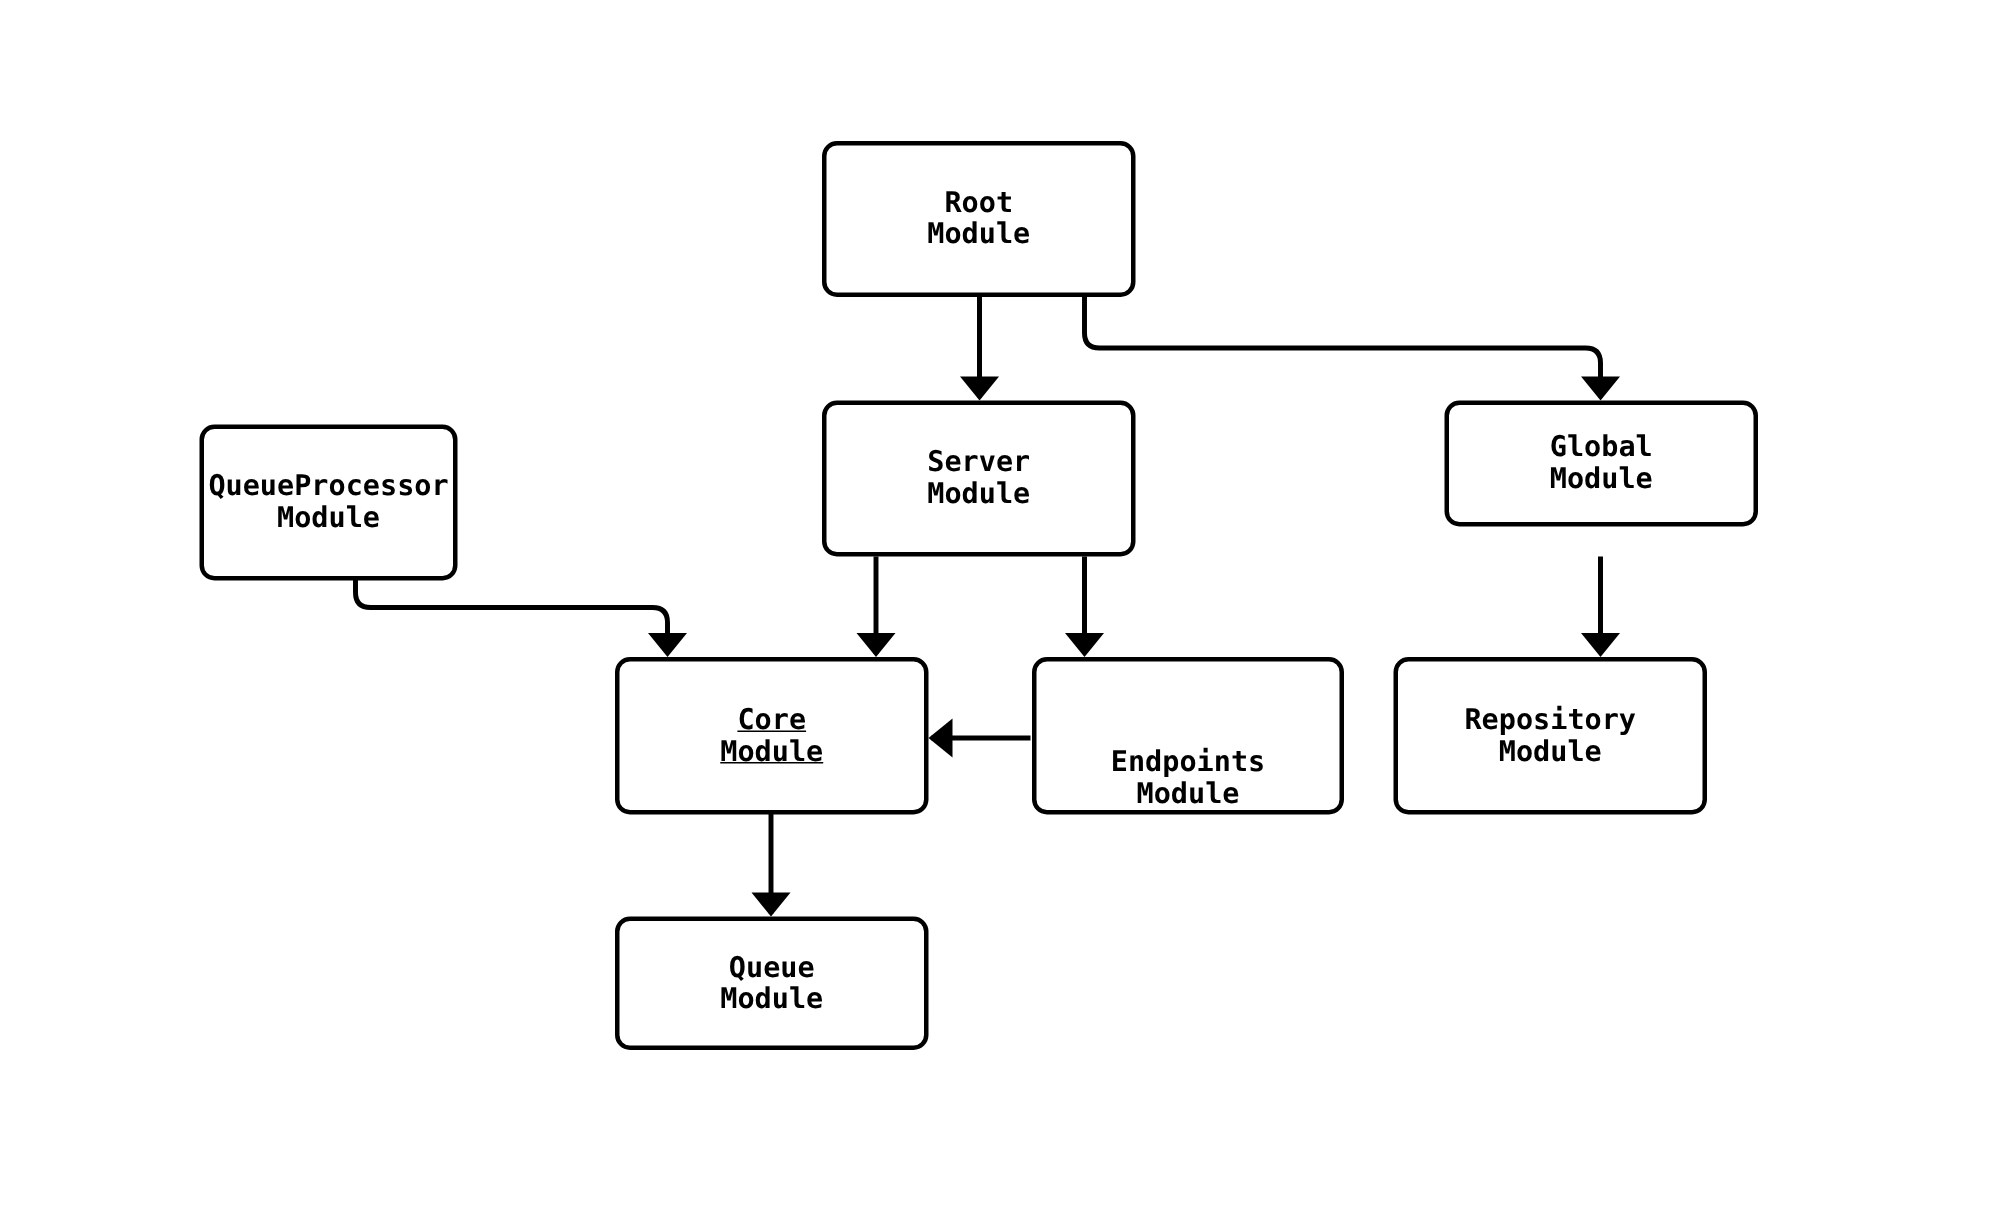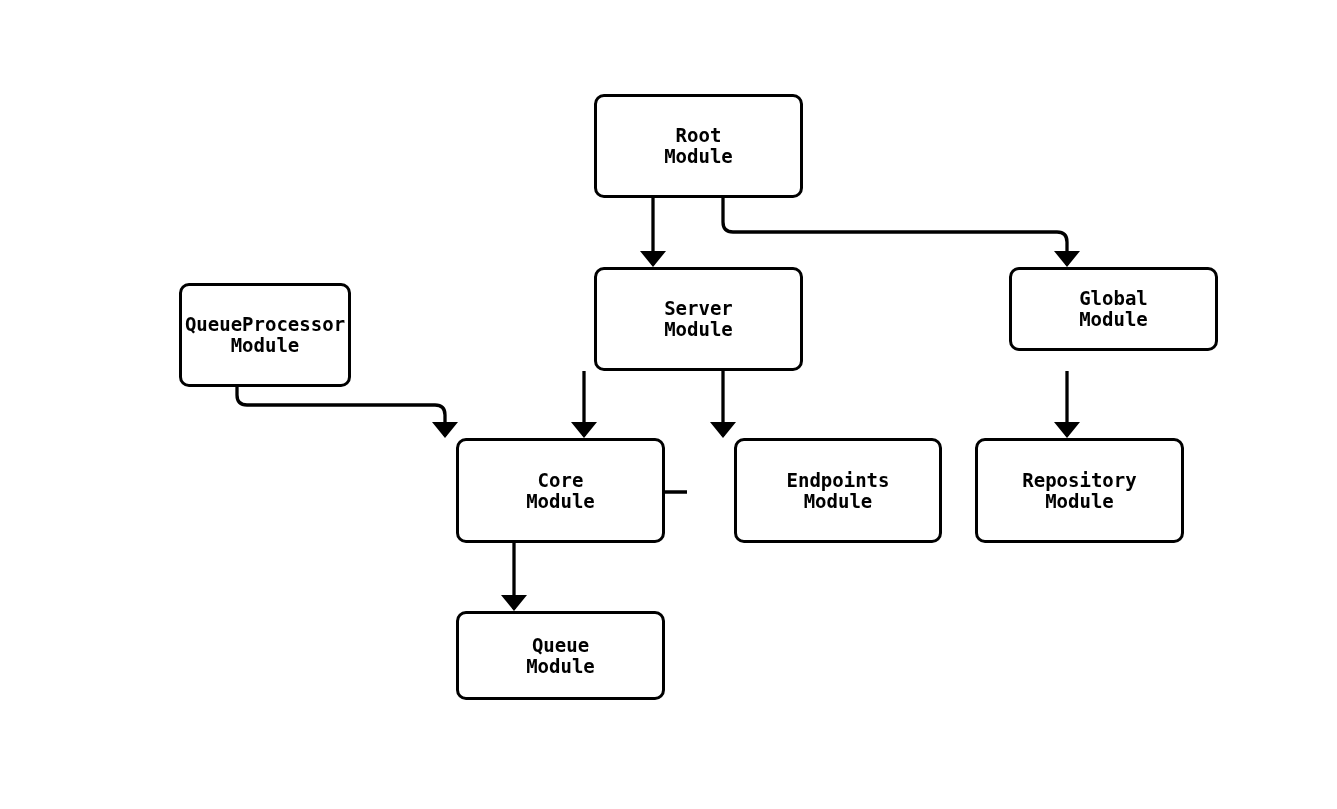--- a/index.html
+++ b/index.html
@@ -24,21 +24,20 @@
   }
   .node {
     position: absolute;
     box-sizing: border-box;
     border: 3.3px solid #000000;
     border-radius: 10px;
     background: #ffffff;
     display: flex;
     align-items: center;
     justify-content: center;
-    margin-left: 46px;
   }
   .node-label {
     font-weight: bold;
     font-size: 19px;
     line-height: 21px;
     color: #000000;
     text-align: center;
     white-space: pre-line;
   }
 </style>
@@ -89,25 +88,25 @@
 Module</span>
     </div>
     <div class="node" style="left: 548px; top: 267px; width: 209px; height: 104px;">
       <span class="node-label">Server
 Module</span>
     </div>
     <div class="node" style="left: 963px; top: 267px; width: 209px; height: 84px;">
       <span class="node-label">Global
 Module</span>
     </div>
-    <div class="node" style="left: 410px; top: 438px; width: 209px; height: 105px;">
+    <div class="node" style="left: 410px; top: 438px; width: 209px; height: 105px; text-decoration: underline;">
       <span class="node-label">Core
 Module</span>
     </div>
-    <div class="node" style="left: 688px; top: 438px; width: 208px; height: 105px;">
+    <div class="node" style="left: 688px; top: 438px; width: 208px; height: 105px; align-items: flex-end;">
       <span class="node-label">Endpoints
 Module</span>
     </div>
     <div class="node" style="left: 929px; top: 438px; width: 209px; height: 105px;">
       <span class="node-label">Repository
 Module</span>
     </div>
     <div class="node" style="left: 410px; top: 611px; width: 209px; height: 89px;">
       <span class="node-label">Queue
 Module</span>

